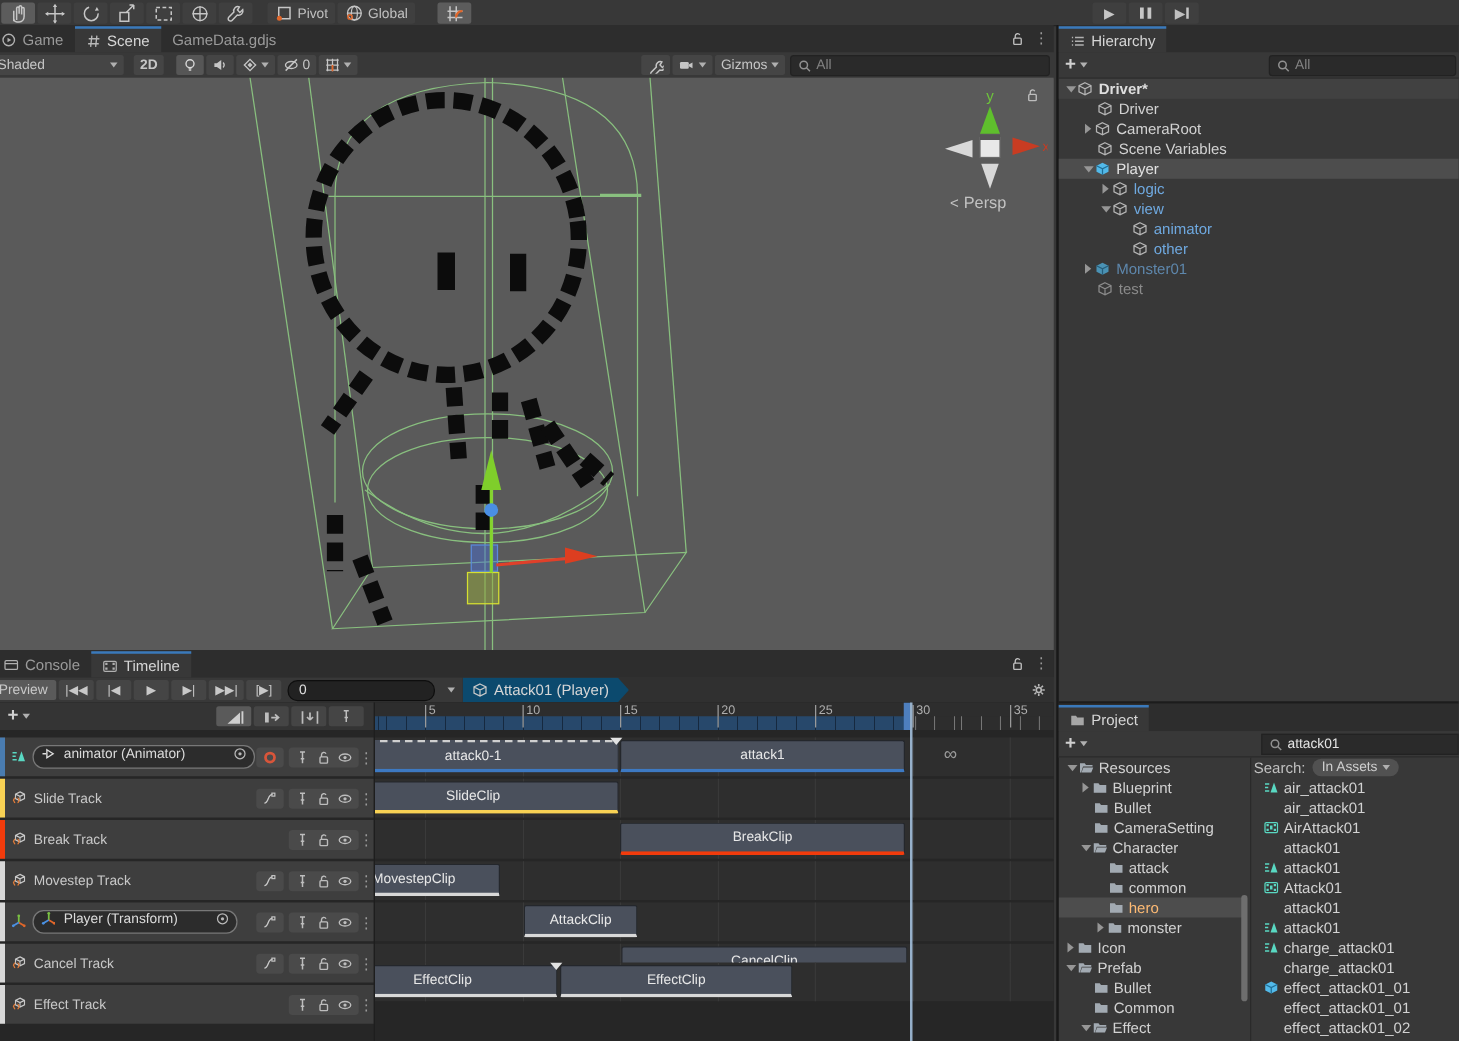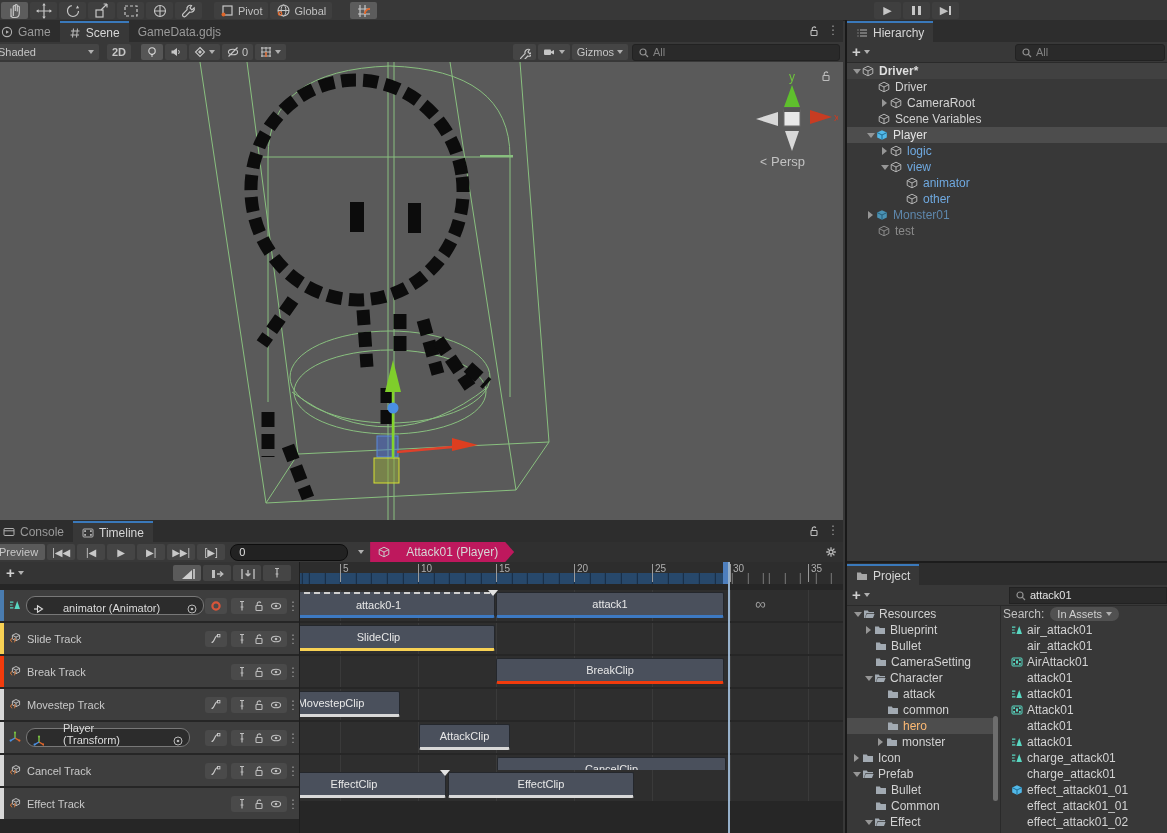--- a/index.html
+++ b/index.html
@@ -33,21 +33,21 @@
   #tl{left:0;top:520px;width:843px;height:313px;background:#282828}
   #tltools{left:0;top:22px;width:843px;height:20px;background:#383838;border-bottom:1px solid #1f1f1f;
            display:flex;align-items:center}
   .tpb{height:16px;min-width:22px;background:#454545;border-radius:2px;margin:0 1px;display:flex;
        align-items:center;justify-content:center;color:#c8c8c8;font-size:10px;padding:0 3px}
   #tlcontent{left:0;top:42px;width:843px;height:271px;background:#262626}
   .trow{position:absolute;left:0;width:299px;height:31px;background:#3e3e3e;display:flex;align-items:center}
   .stripe{width:4px;height:31px;flex:none;margin-right:5px}
   .tlabel{font-size:11px;color:#c8c8c8;margin-left:5px;white-space:nowrap}
   .ofield{height:17px;background:#2c2c2c;border:1px solid #787878;border-radius:9px;display:flex;
-          align-items:flex-end;gap:19px;padding:0 6px;margin-left:4px;font-size:11px;color:#dcdcdc}
+          align-items:flex-start;gap:7px;padding:0 6px;margin-left:4px;font-size:11px;color:#dcdcdc}
   .tbtn{width:22px;height:16px;background:#4a4a4a;border-radius:3px;display:flex;align-items:center;
         justify-content:center}
   .tgroup{width:56px;height:16px;background:#4a4a4a;border-radius:3px;display:flex;align-items:center;
           justify-content:space-evenly}
   .kebab{color:#9a9a9a;font-size:12px;width:12px;text-align:center}
   .lane{position:absolute;left:300px;width:543px;height:31px;background:#2e2e2e;overflow:hidden;
         background-image:repeating-linear-gradient(90deg,#3a3a3a 0 1px,transparent 1px 78px);
         background-position:40px 0}
   .clip{position:absolute;top:2px;height:26px;background:#4a505c;border-radius:2px;display:flex;
         align-items:center;justify-content:center;font-size:11px;color:#e8e8e8;white-space:nowrap;
@@ -494,21 +494,21 @@
     <div class="tpb">|◀</div>
     <div class="tpb">▶</div>
     <div class="tpb">▶|</div>
     <div class="tpb">▶▶|</div>
     <div class="tpb">[▶]</div>
     <div style="width:108px;height:15px;background:#222;border:1px solid #0e0e0e;border-radius:8px;margin:0 4px;display:flex;align-items:center;padding-left:8px;color:#e0e0e0;font-size:11px">
         <span>0</span>
       </div>
     <span class="dd" style="margin:0 6px"></span>
     <div style="flex:1;height:20px;background:#303030;display:flex;align-items:center;position:relative">
-      <div class="row" style="height:20px;background:#be185d;padding:0 16px 0 8px;gap:16px;clip-path:polygon(0 0,calc(100% - 9px) 0,100% 50%,calc(100% - 9px) 100%,0 100%)">
+      <div class="row" style="height:20px;background:#0c4a6e;padding:0 16px 0 8px;gap:5px;clip-path:polygon(0 0,calc(100% - 9px) 0,100% 50%,calc(100% - 9px) 100%,0 100%)">
         <svg width="12" height="12" style="color:#c8c8c8">
             <use href="#i-cube"></use>
           </svg>
         <span style="font-size:12px;color:#d6d6d6">Attack01 (Player)</span>
       </div>
       <svg class="abs" style="right:6px;top:4px" width="12" height="12">
           <use href="#i-gear"></use>
         </svg>
     </div>
   </div>
@@ -820,21 +820,21 @@
           <use href="#i-cube"></use>
         </svg>
         <b style="color:#dedede">Driver*</b>
     </div>
     <div class="hrow" style="padding-left:31px">
         <svg width="13" height="13" style="color:#b4b4b4;margin-right:4px">
           <use href="#i-cube"></use>
         </svg>
         <span>Driver</span>
       </div>
-    <div class="hrow" style="padding-left:32px">
+    <div class="hrow" style="padding-left:18px">
         <span class="arr">
           <span class="caret-r"></span>
         </span>
         <svg width="13" height="13" style="color:#b4b4b4;margin-right:4px">
           <use href="#i-cube"></use>
         </svg>
         <span>CameraRoot</span>
       </div>
     <div class="hrow" style="padding-left:31px">
         <svg width="13" height="13" style="color:#b4b4b4;margin-right:4px">

